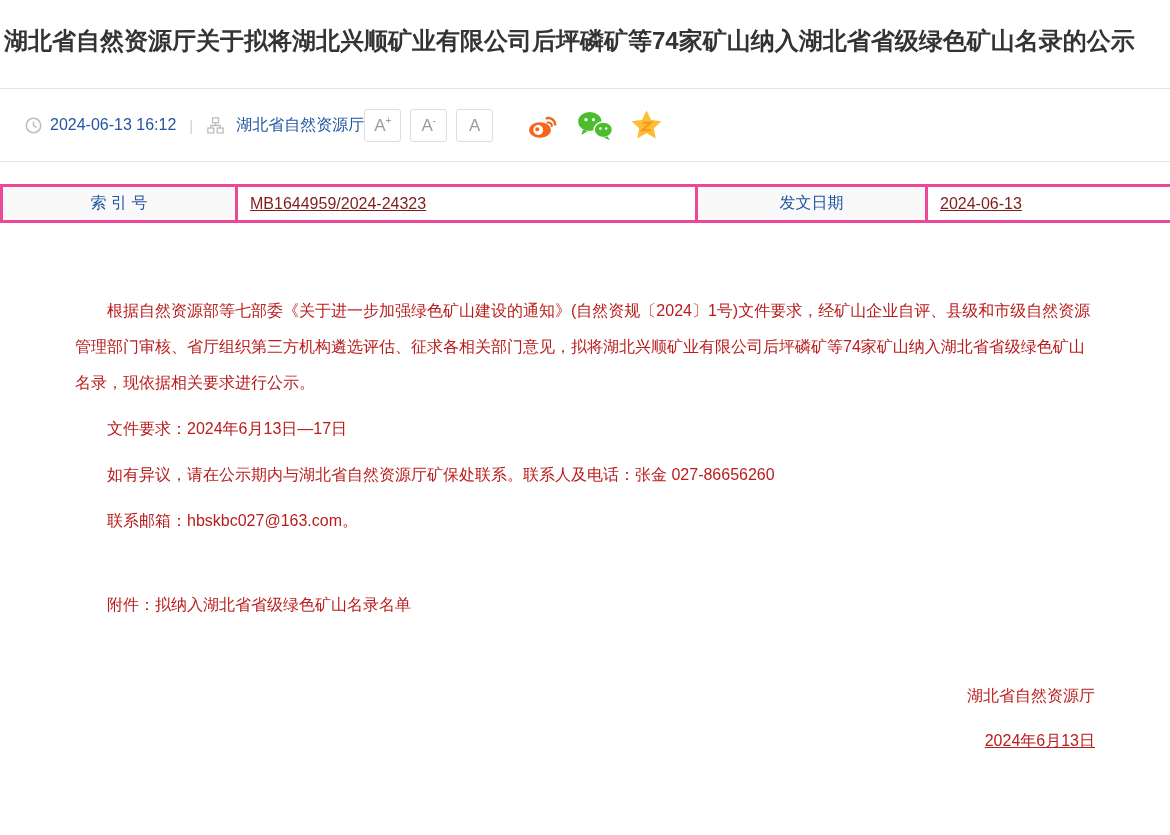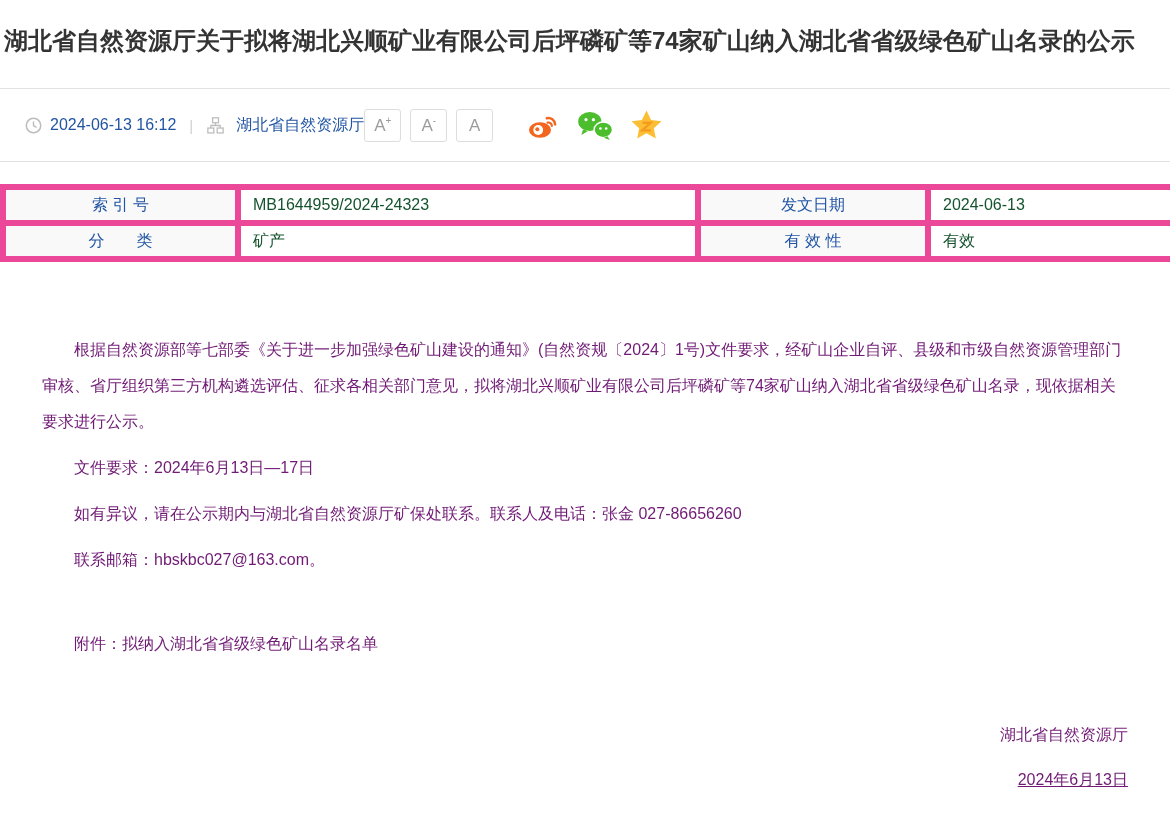--- a/index.html
+++ b/index.html
@@ -69,45 +69,46 @@
   .share-icon.first { margin-left: 24px; }
   
   .info-table {
     width: 100%;
     margin-top: 22px;
     border-collapse: collapse;
     table-layout: fixed;
     font-size: 16px;
   }
   .info-table td {
-    border: 6px solid #ec4899;
+    border: 3px solid #ec4899;
     height: 36px;
     vertical-align: middle;
   }
   .info-table td.lbl {
     background: #f9f9f9;
     color: #2155a3;
     text-align: center;
   }
   .info-table td.val {
-    color: #14532d;
+    color: #7f1d1d;
     padding-left: 12px;
     text-align: left;
+    text-decoration: underline;
   }
   .col-l1 { width: 235px; }
   .col-v1 { width: 460px; }
   .col-l2 { width: 230px; }
   .col-v2 { width: 245px; }
   
   .article {
     margin-top: 70px;
-    padding: 0 42px;
+    padding: 0 75px;
     font-size: 16px;
     line-height: 36px;
-    color: #701a75;
+    color: #b91c1c;
   }
   .article p {
     text-indent: 2em;
     margin-bottom: 10px;
   }
   .attachment-line {
     text-indent: 2em;
     margin-top: 48px;
     cursor: pointer;
   }
@@ -191,26 +192,20 @@
         <col class="col-l2">
         <col class="col-v2">
     </colgroup>
     <tbody>
       <tr>
         <td class="lbl">索 引 号</td>
         <td class="val">MB1644959/2024-24323</td>
         <td class="lbl">发文日期</td>
         <td class="val">2024-06-13</td>
       </tr>
-      <tr>
-        <td class="lbl">分　　类</td>
-        <td class="val">矿产</td>
-        <td class="lbl">有 效 性</td>
-        <td class="val">有效</td>
-      </tr>
     </tbody>
   </table>
 
   <div class="article">
     <p>根据自然资源部等七部委《关于进一步加强绿色矿山建设的通知》(自然资规〔2024〕1号)文件要求，经矿山企业自评、县级和市级自然资源管理部门审核、省厅组织第三方机构遴选评估、征求各相关部门意见，拟将湖北兴顺矿业有限公司后坪磷矿等74家矿山纳入湖北省省级绿色矿山名录，现依据相关要求进行公示。</p>
     <p>文件要求：2024年6月13日—17日</p>
     <p>如有异议，请在公示期内与湖北省自然资源厅矿保处联系。联系人及电话：张金 027-86656260</p>
     <p>联系邮箱：hbskbc027@163.com。</p>
 
     <div class="attachment-line">附件：拟纳入湖北省省级绿色矿山名录名单</div>

